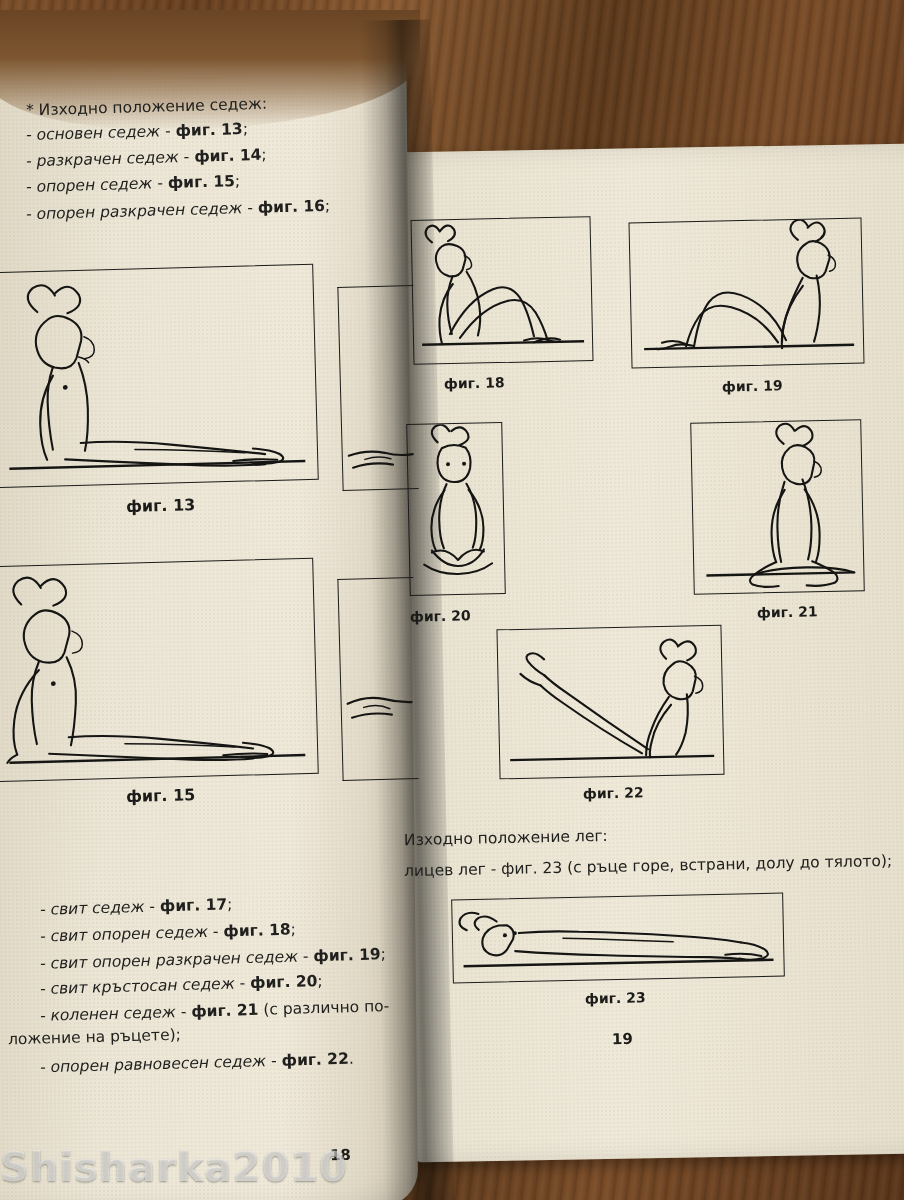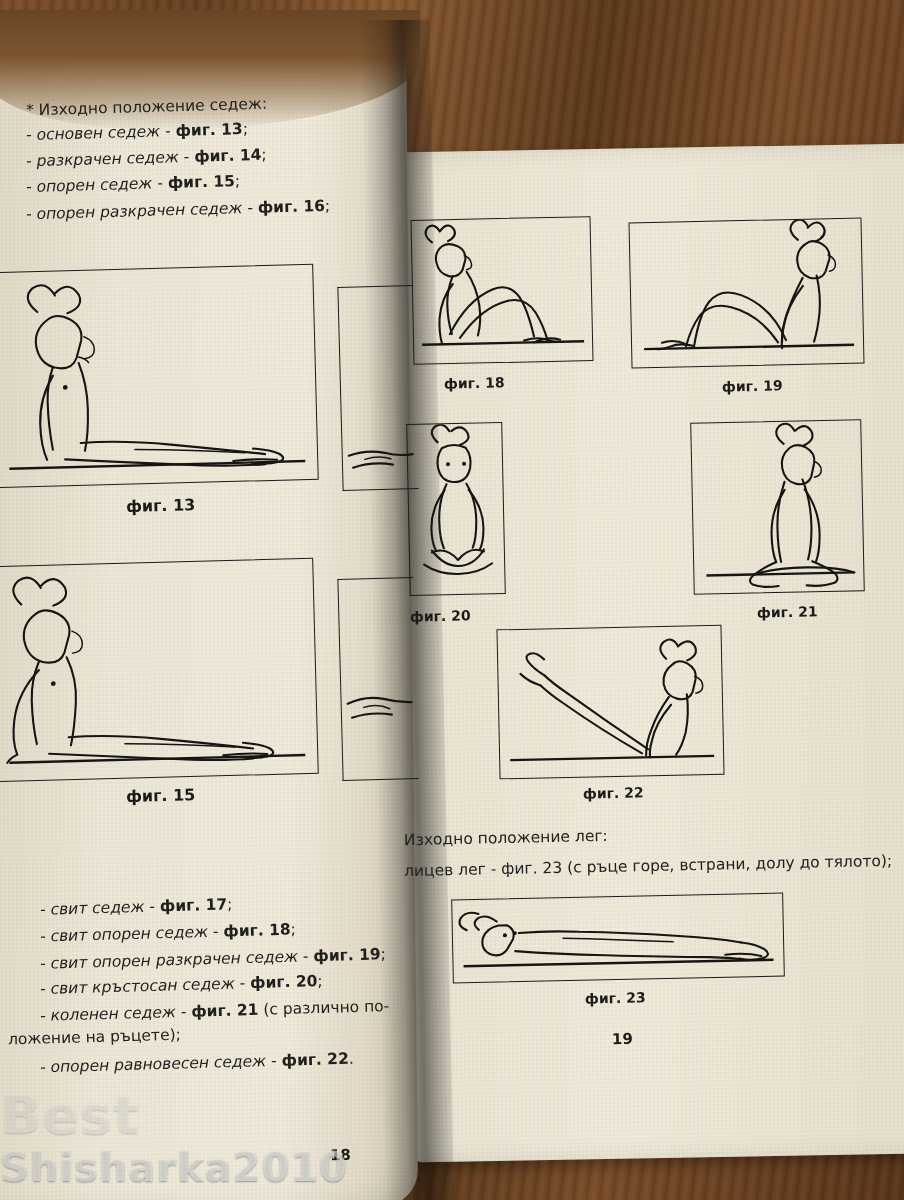--- a/index.html
+++ b/index.html
@@ -335,15 +335,14 @@
 <div class="txt txt-l" style="left:40px;top:921px;"><i>- свит опорен седеж</i> - <b>фиг. 18</b>;</div>
 <div class="txt txt-l" style="left:40px;top:947px;"><i>- свит опорен разкрачен седеж</i> - <b>фиг. 19</b>;</div>
 <div class="txt txt-l" style="left:40px;top:973px;"><i>- свит кръстосан седеж</i> - <b>фиг. 20</b>;</div>
 <div class="txt txt-l" style="left:40px;top:999px;"><i>- коленен седеж</i> - <b>фиг. 21</b> (с различно по-</div>
 <div class="txt txt-l" style="left:8px;top:1025px;">ложение на ръцете);</div>
 <div class="txt txt-l" style="left:40px;top:1051px;"><i>- опорен равновесен седеж</i> - <b>фиг. 22</b>.</div>
 
 <div class="pageno" style="left:330px;top:1146px;transform:rotate(-1.5deg);font-weight:bold;">18</div>
 
 <div class="wm">
-  <div class="wm1">Best</div>
   <div class="wm2" style="margin-top:3px;">Shisharka2010</div>
 </div>
 
 </body></html>

